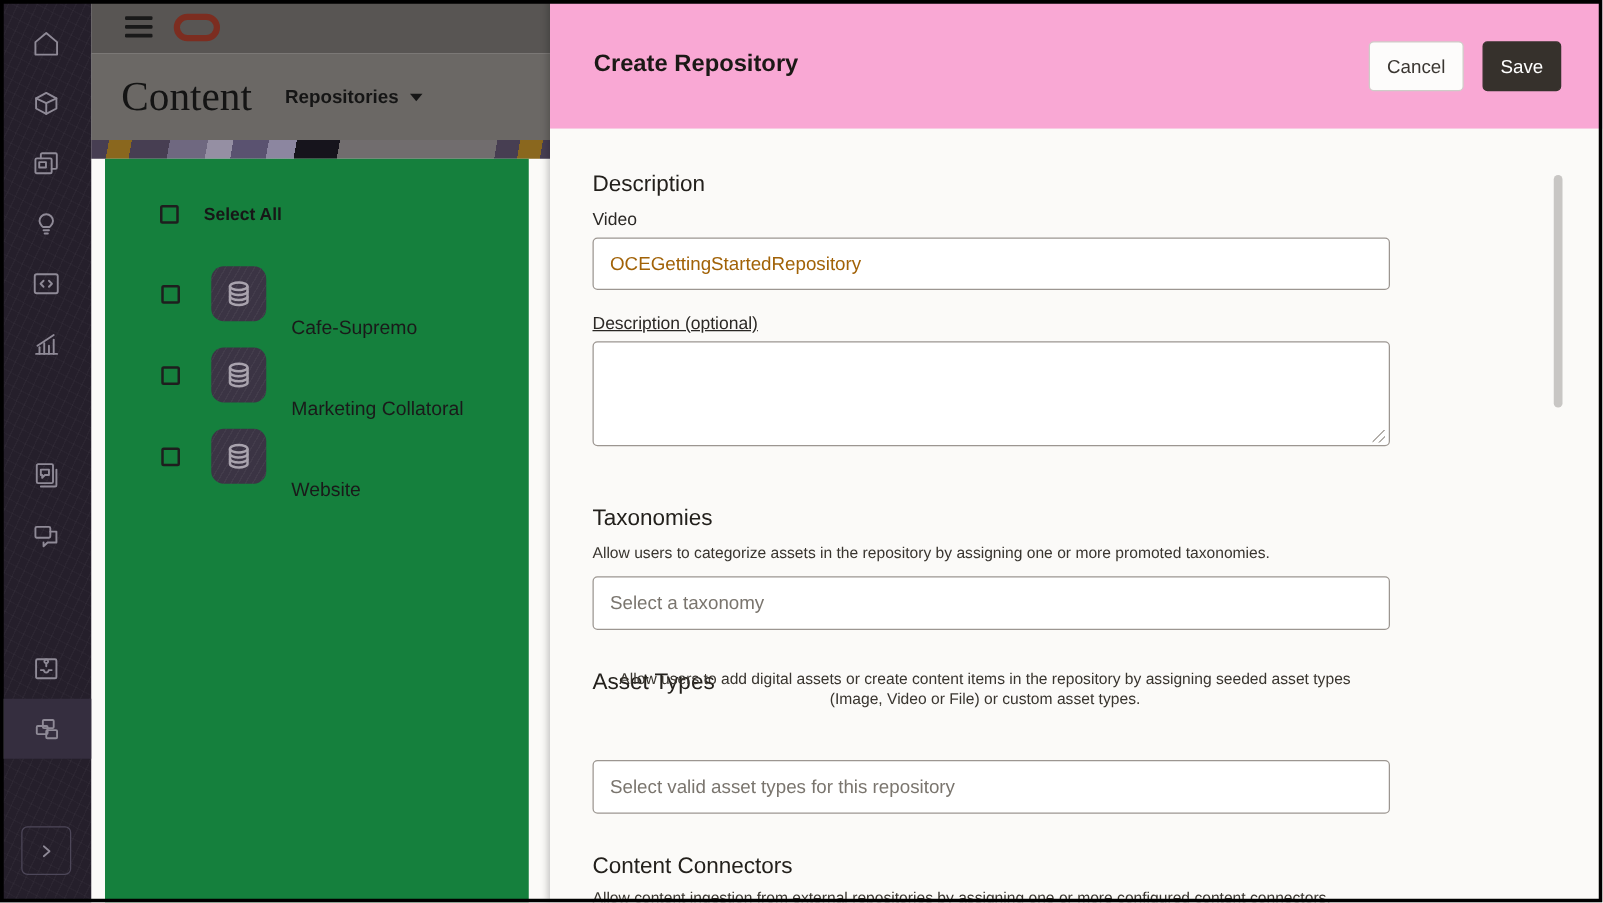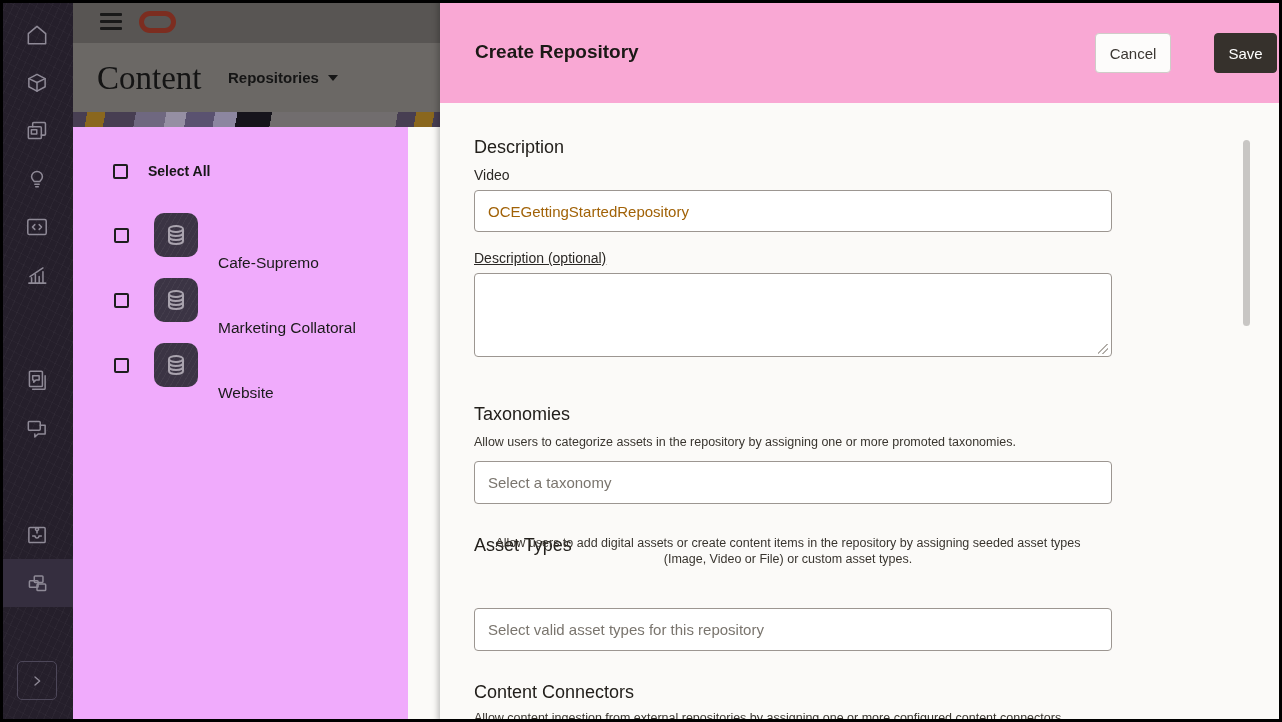--- a/index.html
+++ b/index.html
@@ -70,21 +70,21 @@
   }
   .banner {
     position:absolute; left:73px; top:112px; width:367px; height:15px;
     background:linear-gradient(100deg,
       #473e52 0 14px, #8a671e 14px 32px, #473e52 32px 62px,
       #6f6880 62px 92px, #958fa3 92px 112px, #5a5270 112px 140px,
       #8c86a0 140px 162px, #16141c 162px 196px, #716d6e 196px 320px,
       #473e52 320px 338px, #8a671e 338px 356px, #473e52 356px 367px);
   }
   .list-area {
-    position:absolute; left:69px; top:127px; width:339px; height:595px; background:#f0abfc;
+    position:absolute; left:84px; top:127px; width:339px; height:595px; background:#15803d;
   }
   .checkbox {
     position:absolute; width:15px; height:15px; border:2px solid #1e1e1e;
     border-radius:2px; background:transparent; cursor:pointer;
   }
   .select-all-label {
     position:absolute; left:79px; top:36px; font-size:14px; font-weight:700; color:#171717;
   }
   .repo-tile {
     position:absolute; left:85px; width:44px; height:44px; background:#3b3444;
@@ -108,21 +108,21 @@
   .panel-title {
     position:absolute; left:35px; top:41px; font-size:19px; font-weight:700; color:#1b1916;
   }
   .btn { border-radius:4px; font-family:"Liberation Sans",sans-serif; cursor:pointer; }
   .btn-cancel {
     position:absolute; left:655px; top:33px; width:76px; height:40px;
     background:#fdfcfb; border:1px solid #cfccc8; font-size:15px; color:#3a3631;
   }
   .btn-save {
     position:absolute; left:746px; top:33px; width:63px; height:40px;
-    background:#36312c; border:1px solid #36312c; font-size:15px; color:#ffffff;margin-left:28px;
+    background:#36312c; border:1px solid #36312c; font-size:15px; color:#ffffff;
   }
   .panel-body {
     position:absolute; left:0; top:103px; width:842px; height:619px;
     background:#fbfaf8; overflow:hidden;
   }
   .sec-heading { position:absolute; left:34px; font-size:18px; color:#23201c; }
   .fld-label  { position:absolute; left:34px; font-size:14px; color:#2b2825; }
   .sec-desc   { position:absolute; left:34px; width:628px; font-size:12.5px; line-height:16px; color:#39352f; }
   .txt-input {
     position:absolute; left:34px; width:638px; height:42px;

